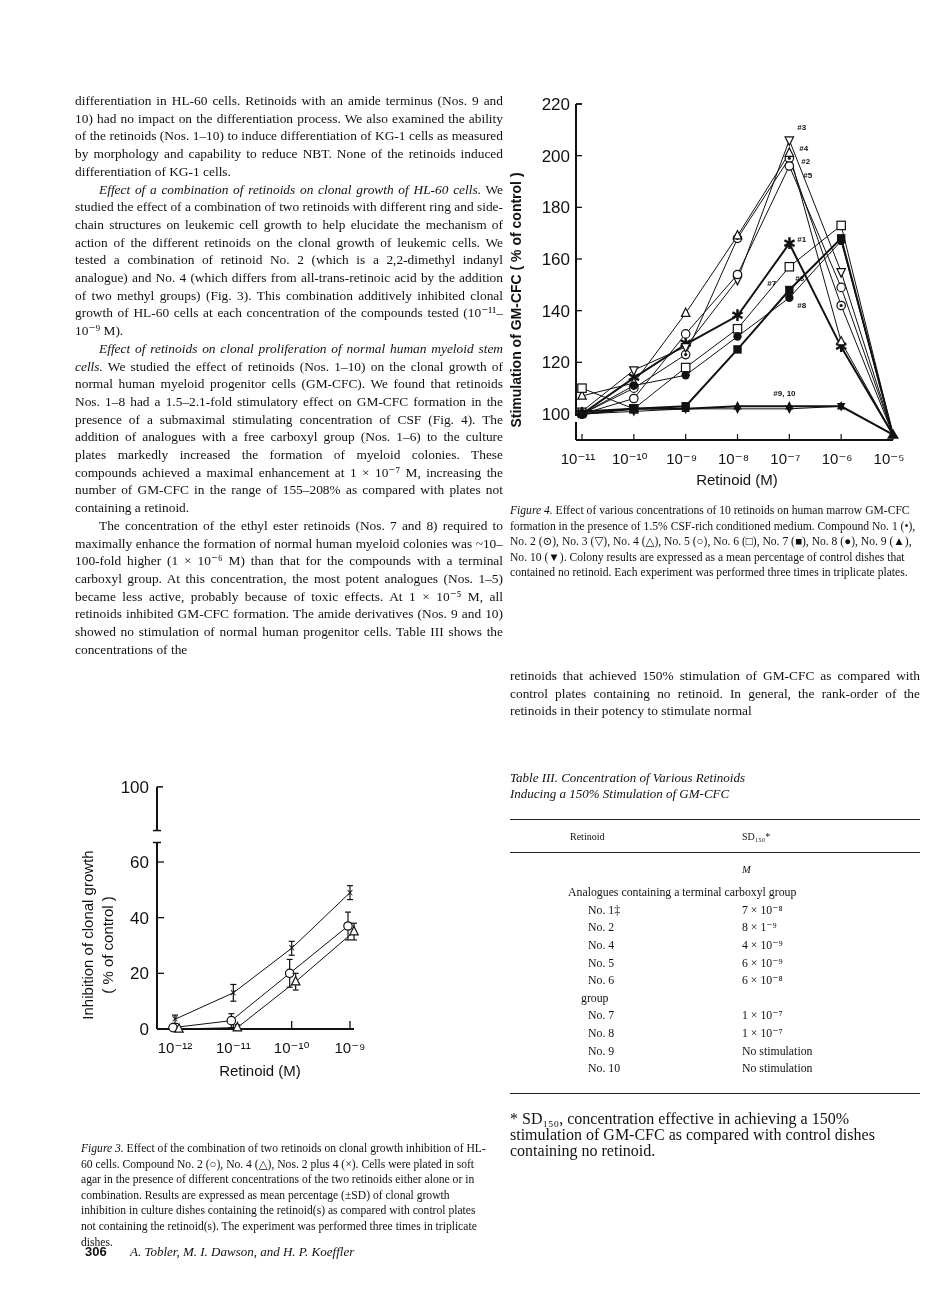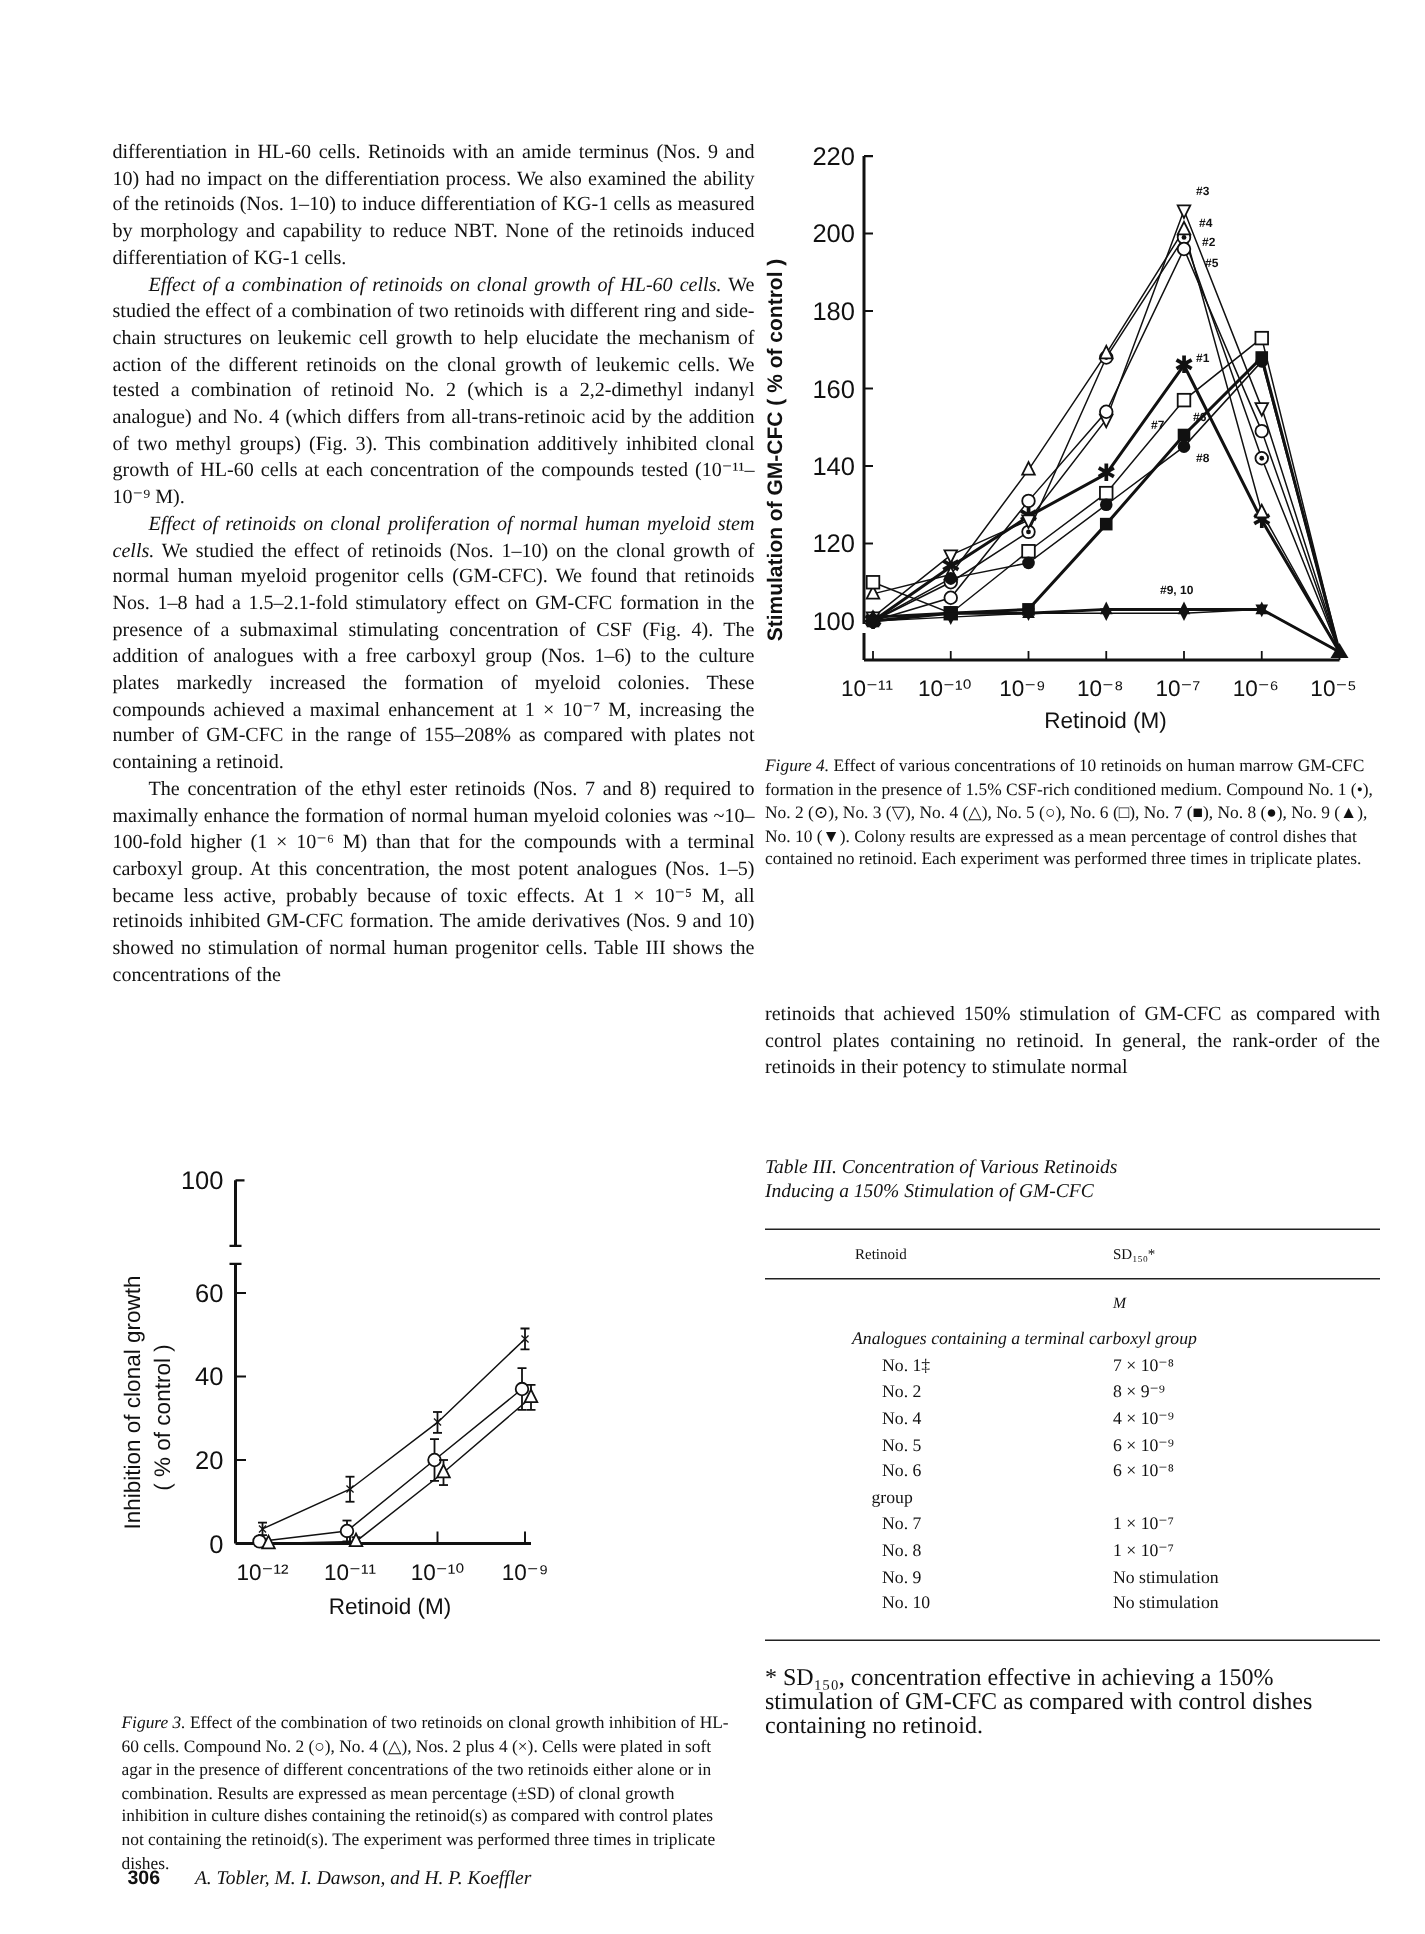--- a/index.html
+++ b/index.html
@@ -10,21 +10,21 @@
   .it{font-style:italic;}
   .cap{position:absolute;font-size:11.6px;line-height:15.6px;}
   .cap p{margin:0;}
   svg text{font-family:"Liberation Sans","DejaVu Sans",sans-serif;fill:#111;}
   .tbl{position:absolute;left:510px;top:770px;width:410px;font-size:11.8px;line-height:17.6px;}
   .tbl .title{font-style:italic;font-size:13px;line-height:16px;}
   .tbl .rule{border-top:1.3px solid #222;}
   .tbl .row{display:flex;}
   .tbl .c1{width:232px;padding-left:78px;box-sizing:border-box;}
   .tbl .c2{flex:1;}
-  .tbl .grp{padding-left:58px;font-style:italic;}
+  .tbl .grp{padding-left:58px;}
   .footer{position:absolute;left:85px;top:1244px;font-size:13px;}
   .footer .pg{font-family:"Liberation Sans","DejaVu Sans",sans-serif;font-weight:bold;margin-right:20px;}
 </style>
 </head>
 <body>
 
 <div class="col" id="leftcol" style="left:75px;top:92px;width:428px;">
     <p><span>differentiation in HL-60 cells. Retinoids with an amide terminus (Nos. 9 and 10) had no impact on the differentiation process. We also examined the ability of the retinoids (Nos. 1–10) to induce differentiation of KG-1 cells as measured by morphology and capability to reduce NBT. None of the retinoids induced differentiation of KG-1 cells.</span></p>
     <p class="ind"><span class="it">Effect of a combination of retinoids on clonal growth of HL-60 cells.</span><span> We studied the effect of a combination of two retinoids with different ring and side-chain structures on leukemic cell growth to help elucidate the mechanism of action of the different retinoids on the clonal growth of leukemic cells. We tested a combination of retinoid No. 2 (which is a 2,2-dimethyl indanyl analogue) and No. 4 (which differs from all-trans-retinoic acid by the addition of two methyl groups) (Fig. 3). This combination additively inhibited clonal growth of HL-60 cells at each concentration of the compounds tested (10⁻¹¹–10⁻⁹ M).</span></p>
     <p class="ind"><span class="it">Effect of retinoids on clonal proliferation of normal human myeloid stem cells.</span><span> We studied the effect of retinoids (Nos. 1–10) on the clonal growth of normal human myeloid progenitor cells (GM-CFC). We found that retinoids Nos. 1–8 had a 1.5–2.1-fold stimulatory effect on GM-CFC formation in the presence of a submaximal stimulating concentration of CSF (Fig. 4). The addition of analogues with a free carboxyl group (Nos. 1–6) to the culture plates markedly increased the formation of myeloid colonies. These compounds achieved a maximal enhancement at 1 × 10⁻⁷ M, increasing the number of GM-CFC in the range of 155–208% as compared with plates not containing a retinoid.</span></p>
@@ -194,21 +194,21 @@
     <div class="c2">M</div>
   </div>
   <div id="tbl-body" style="margin-top:6px;">
       <div class="grp" style="margin-top: 0px;">Analogues containing a terminal carboxyl group</div>
       <div class="row">
         <div class="c1">No. 1‡</div>
         <div class="c2">7 × 10⁻⁸</div>
       </div>
       <div class="row">
         <div class="c1">No. 2</div>
-        <div class="c2">8 × 9⁻⁹</div>
+        <div class="c2">8 × 1⁻⁹</div>
       </div>
       <div class="row">
         <div class="c1">No. 4</div>
         <div class="c2">4 × 10⁻⁹</div>
       </div>
       <div class="row">
         <div class="c1">No. 5</div>
         <div class="c2">6 × 10⁻⁹</div>
       </div>
       <div class="row">

